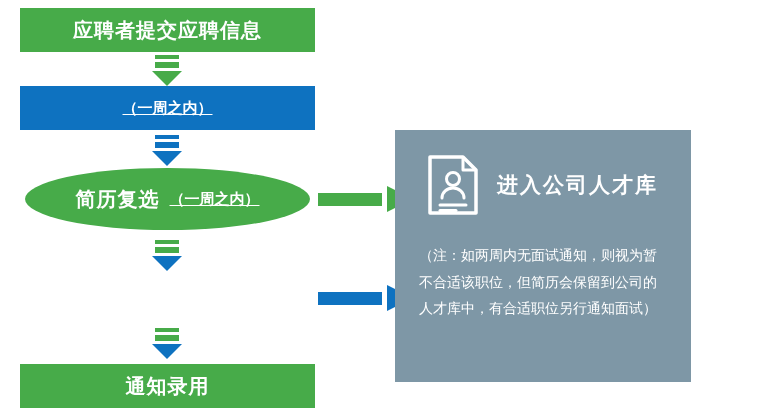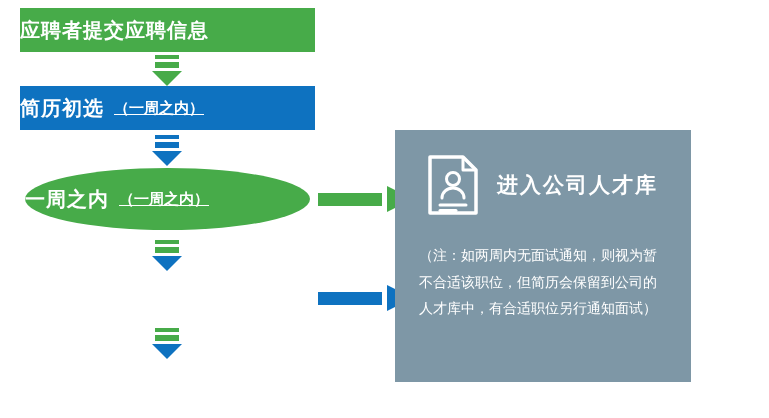--- a/index.html
+++ b/index.html
@@ -6,21 +6,21 @@
     --green:#47AB49;
     --blue:#0E72C0;
     --panel-bg:#7E97A6;
     --text-on-fill:#FFFFFF;
     --background:#FFFFFF;
   }
   *{margin:0;padding:0;box-sizing:border-box;}
   body{font-family:"Liberation Sans","DejaVu Sans",sans-serif;background:#fff;}
   .canvas{position:relative;width:769px;height:418px;background:var(--background);overflow:hidden;}
 
-  .step{position:absolute;left:20px;width:295px;height:44px;display:flex;align-items:center;gap:10px;color:var(--text-on-fill);}
+  .step{position:absolute;left:20px;width:295px;height:44px;display:flex;align-items:center;justify-content:center;gap:10px;color:var(--text-on-fill);}
   .step-label{font-size:20px;font-weight:bold;letter-spacing:1px;white-space:nowrap;}
   .step-sub{font-size:15px;font-weight:bold;white-space:nowrap;text-decoration:underline;}
   .bg-green{background:var(--green);}
   .bg-blue{background:var(--blue);}
   .ellipse{left:25px;width:285px;height:62px;border-radius:50%;}
 
   .vconn{position:absolute;left:167px;transform:translateX(-50%);display:flex;flex-direction:column;align-items:center;gap:3px;}
   .stripe{width:24px;}
   .s1{height:4px;}
   .s2{height:6px;}
@@ -49,48 +49,50 @@
     <span class="step-label">应聘者提交应聘信息</span>
   </div>
 
   <div class="vconn" style="top:55px">
     <div class="stripe s1 bg-green"></div>
     <div class="stripe s2 bg-green"></div>
     <div class="tri-down green-head"></div>
   </div>
 
   <div class="step bg-blue" style="top:86px">
-    <span class="step-label">简历初选</span>
     <span class="step-sub">（一周之内）</span>
   </div>
 
   <div class="vconn" style="top:135px">
     <div class="stripe s1 bg-blue"></div>
     <div class="stripe s2 bg-blue"></div>
     <div class="tri-down blue-head"></div>
   </div>
 
   <div class="step ellipse bg-green" style="top:168px">
-    <span class="step-label">一周之内</span>
+    <span class="step-label">简历复选</span>
     <span class="step-sub">（一周之内）</span>
   </div>
 
   <div class="vconn" style="top:240px">
     <div class="stripe s1 bg-green"></div>
     <div class="stripe s2 bg-green"></div>
     <div class="tri-down blue-head"></div>
   </div>
 
 
   <div class="vconn" style="top:328px">
     <div class="stripe s1 bg-green"></div>
     <div class="stripe s2 bg-green"></div>
     <div class="tri-down blue-head"></div>
   </div>
 
+  <div class="step bg-green" style="top:364px">
+    <span class="step-label">通知录用</span>
+  </div>
 
   <div class="harrow" style="left:318px;top:186px">
     <div class="hbar bg-green"></div>
     <div class="tri-right green-head"></div>
   </div>
 
   <div class="harrow" style="left:318px;top:285px">
     <div class="hbar bg-blue"></div>
     <div class="tri-right blue-head"></div>
   </div>

